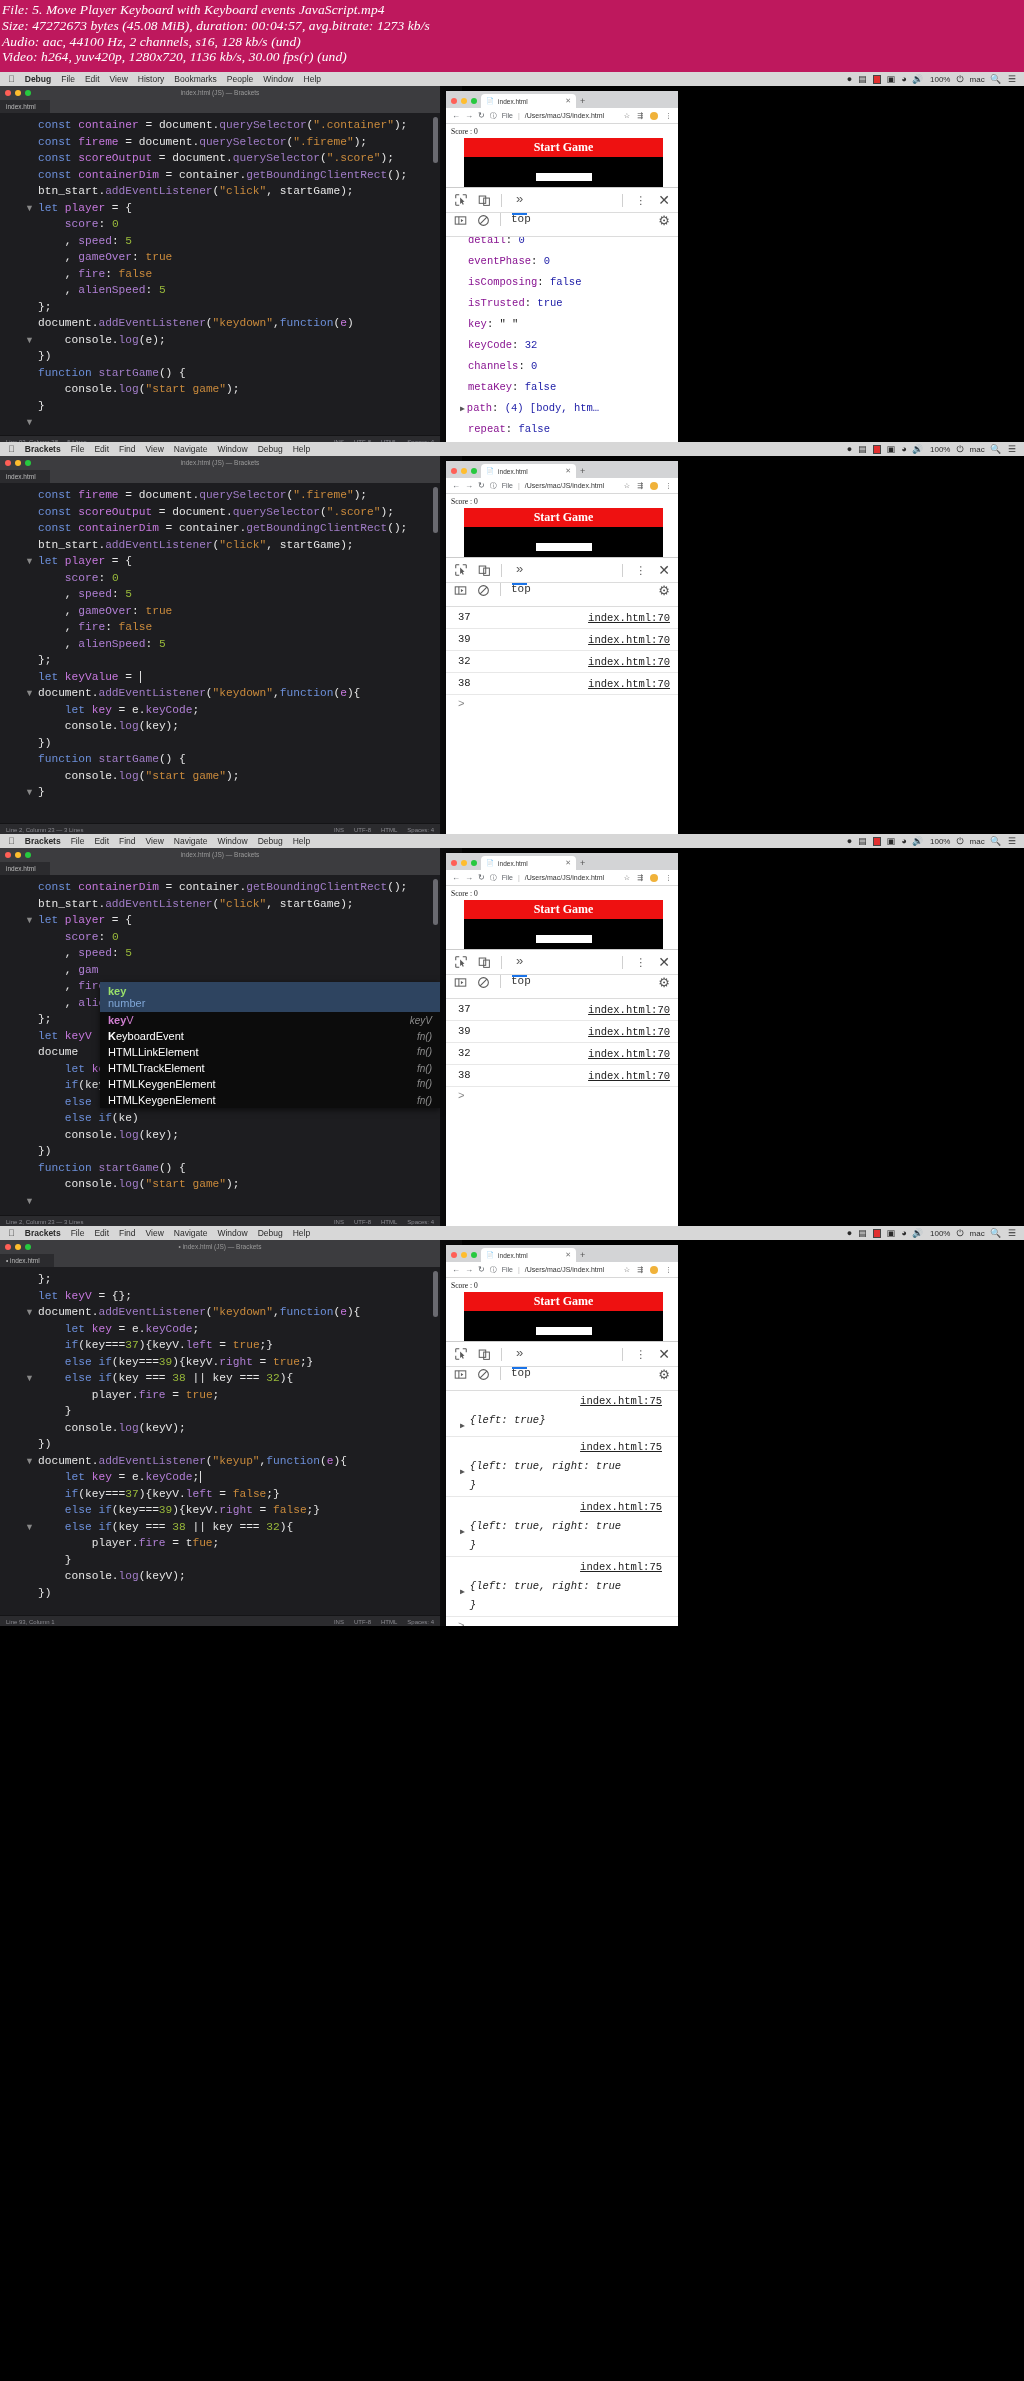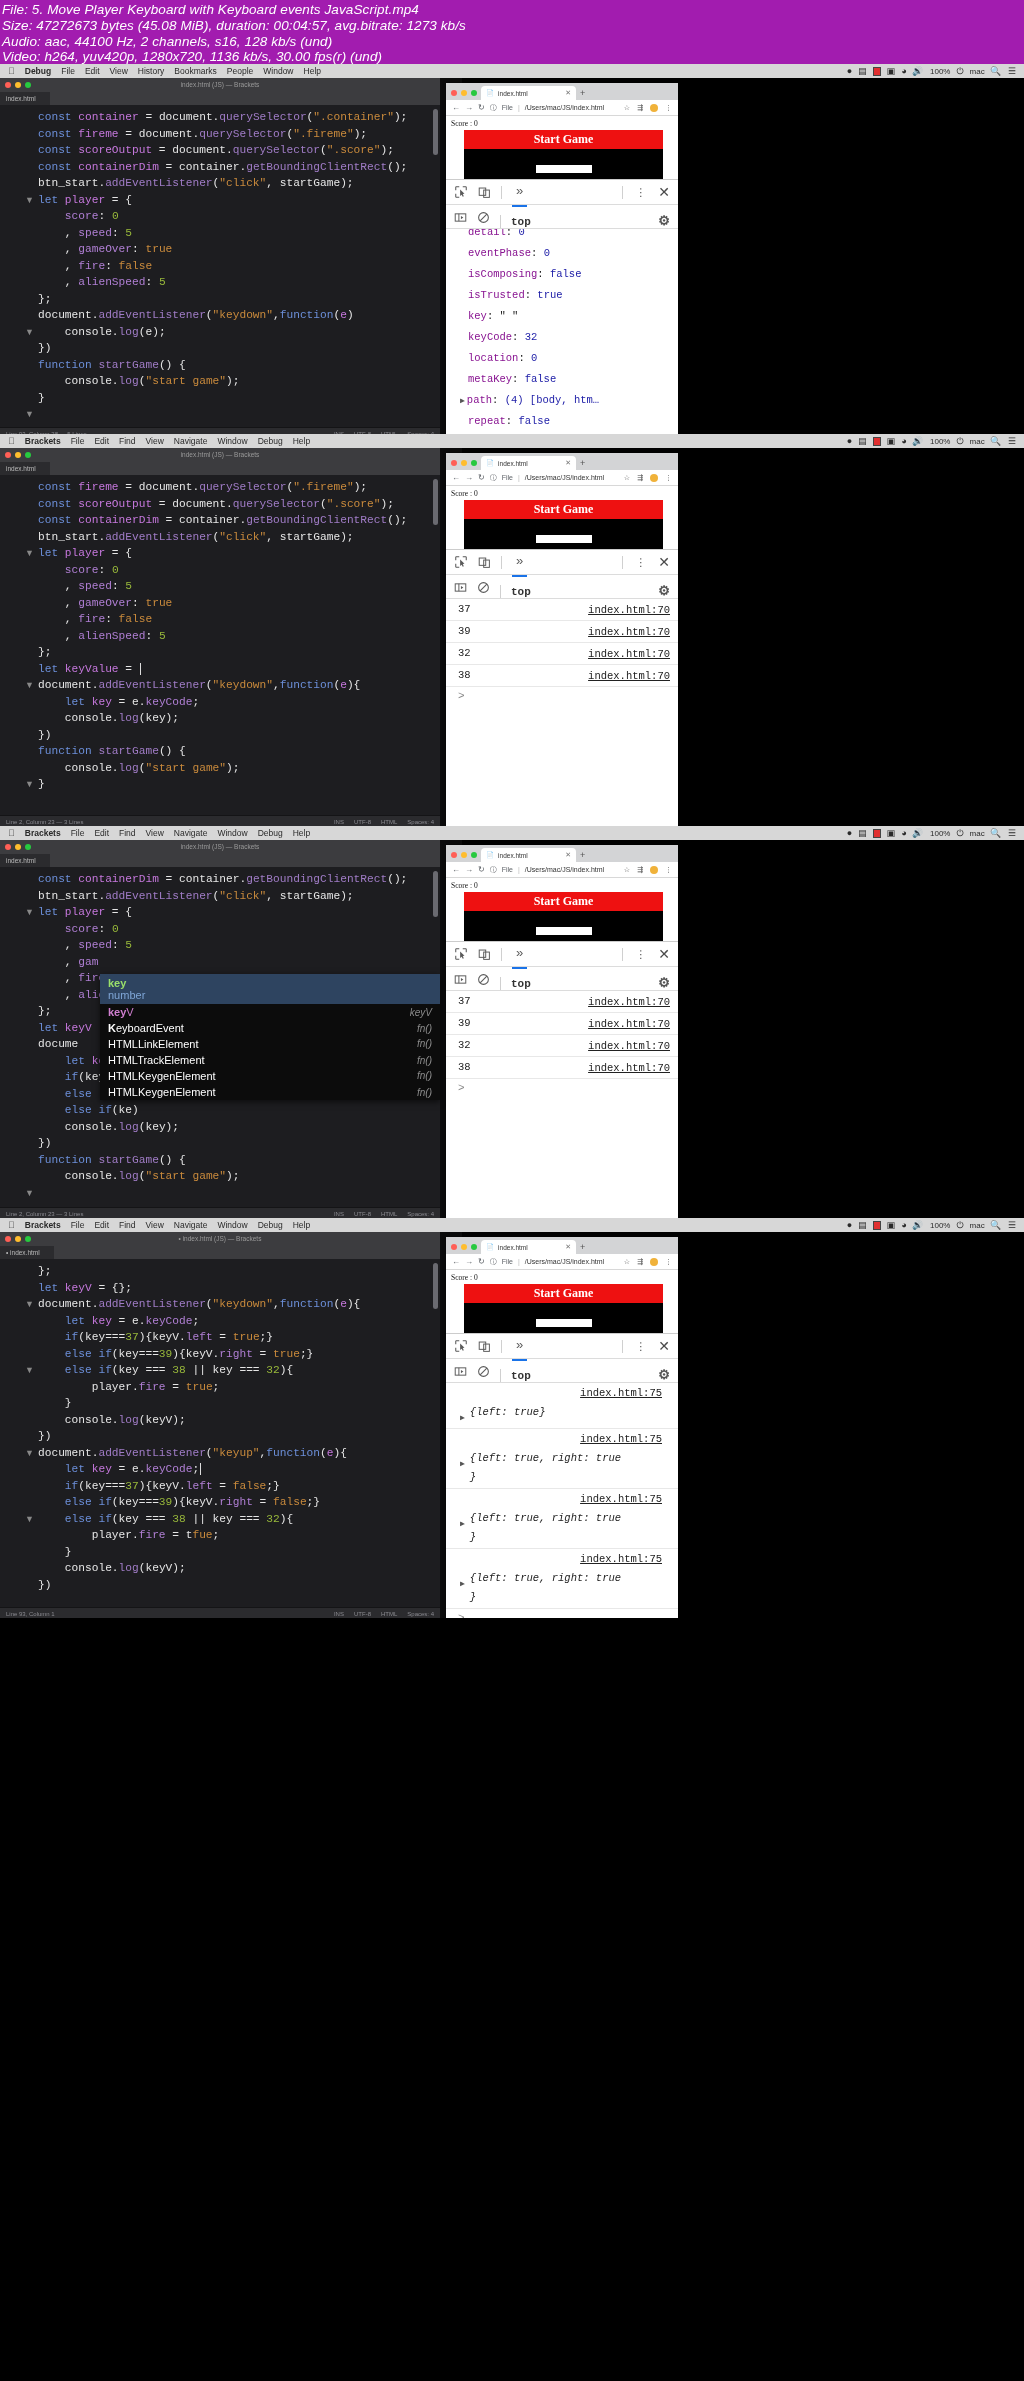--- a/index.html
+++ b/index.html
@@ -5,27 +5,27 @@
   * { box-sizing: border-box; margin: 0; padding: 0; }
   html, body { background: #000; }
   body {
     width: 1024px; height: 2381px;
     font-family: "Liberation Sans", sans-serif;
     overflow: hidden;
   }
 
   
   .vidinfo {
-    background: #a21caf; color: #fff;
-    font-family: Liberation Sans, sans-serif;
+    background: #be185d; color: #fff;
+    font-family: Liberation Serif, serif;
     font-style: italic;
     font-size: 13.5px;
     line-height: 15.8px;
     padding: 2px 0 1px 2px;
-    height: 64px;
+    height: 72px;
     letter-spacing: .1px;
   }
   .vidinfo div { white-space: nowrap; }
 
   
   .panel { position: relative; width: 1024px; background: #000; overflow: hidden; }
 
   
   .macbar {
     position: relative;
@@ -169,22 +169,22 @@
   .dt-toolbar .sep { width: 1px; height: 13px; background: #d0d0d0; }
   .dt-toolbar .chev { font-size: 13px; color: #5a5a5a; position: relative; padding: 0 4px 3px 4px; }
   .dt-toolbar .chev::after {
     content: ""; position: absolute; left: 0; right: 0; bottom: -6px;
     height: 2px; background: #1a73e8;
   }
   .dt-toolbar .rsp { margin-left: auto; display: flex; align-items: center; gap: 12px; }
   .dt-toolbar .dots { font-size: 11px; letter-spacing: 0; line-height: 4px; color: #5a5a5a; }
   .dt-toolbar .close { font-size: 14px; color: #4a4a4a; }
   .dt-sub {
-    height: 24px; display: flex; align-items: flex-end; gap: 10px;
-    padding: 0 8px; border-bottom: 1px solid #dcdcdc; font-weight: bold;
+    height: 24px; display: flex; align-items: flex-start; gap: 10px;
+    padding: 0 8px; border-bottom: 1px solid #dcdcdc;
   }
   .dt-sub .ctx { font-family: "Liberation Mono", monospace; font-size: 11px; color: #333; }
   .dt-sub .gear { margin-left: auto; font-size: 13px; color: #555; }
 
   .dt-console {
     font-family: "Liberation Mono", monospace;
     font-size: 10.5px; color: #222; background: #fff;
     overflow: hidden;
   }
   .dt-console .row {
@@ -377,21 +377,21 @@
             <span class="ctx">top</span>
             <span class="gear">⚙</span>
           </div>
           <div class="dt-console" style="height:218px;">
             <div class="row" style="margin-top:-7px;"><span style="display:inline-block;width:8px"></span><span class="k">detail</span><span>: </span><span class="v">0</span></div>
             <div class="row"><span style="display:inline-block;width:8px"></span><span class="k">eventPhase</span><span>: </span><span class="v">0</span></div>
             <div class="row"><span style="display:inline-block;width:8px"></span><span class="k">isComposing</span><span>: </span><span class="v">false</span></div>
             <div class="row"><span style="display:inline-block;width:8px"></span><span class="k">isTrusted</span><span>: </span><span class="v">true</span></div>
             <div class="row"><span style="display:inline-block;width:8px"></span><span class="k">key</span><span>: </span><span class="" style="color:#222">" "</span></div>
             <div class="row"><span style="display:inline-block;width:8px"></span><span class="k">keyCode</span><span>: </span><span class="v">32</span></div>
-            <div class="row"><span style="display:inline-block;width:8px"></span><span class="k">location</span><span>: </span><span class="v">0</span></div>
+            <div class="row"><span style="display:inline-block;width:8px"></span><span class="k">channels</span><span>: </span><span class="v">0</span></div>
             <div class="row"><span style="display:inline-block;width:8px"></span><span class="k">metaKey</span><span>: </span><span class="v">false</span></div>
             <div class="row"><span class="tri">▶</span><span class="k">path</span><span>: </span><span class="v">(4) [body, htm…</span></div>
             <div class="row"><span style="display:inline-block;width:8px"></span><span class="k">repeat</span><span>: </span><span class="v">false</span></div>
             <div class="row"><span style="display:inline-block;width:8px"></span></div>
           </div>
         </div>
       </div>
       <div class="pstatus"></div>
     </div>
     <div class="panel" style="height:392px;">

